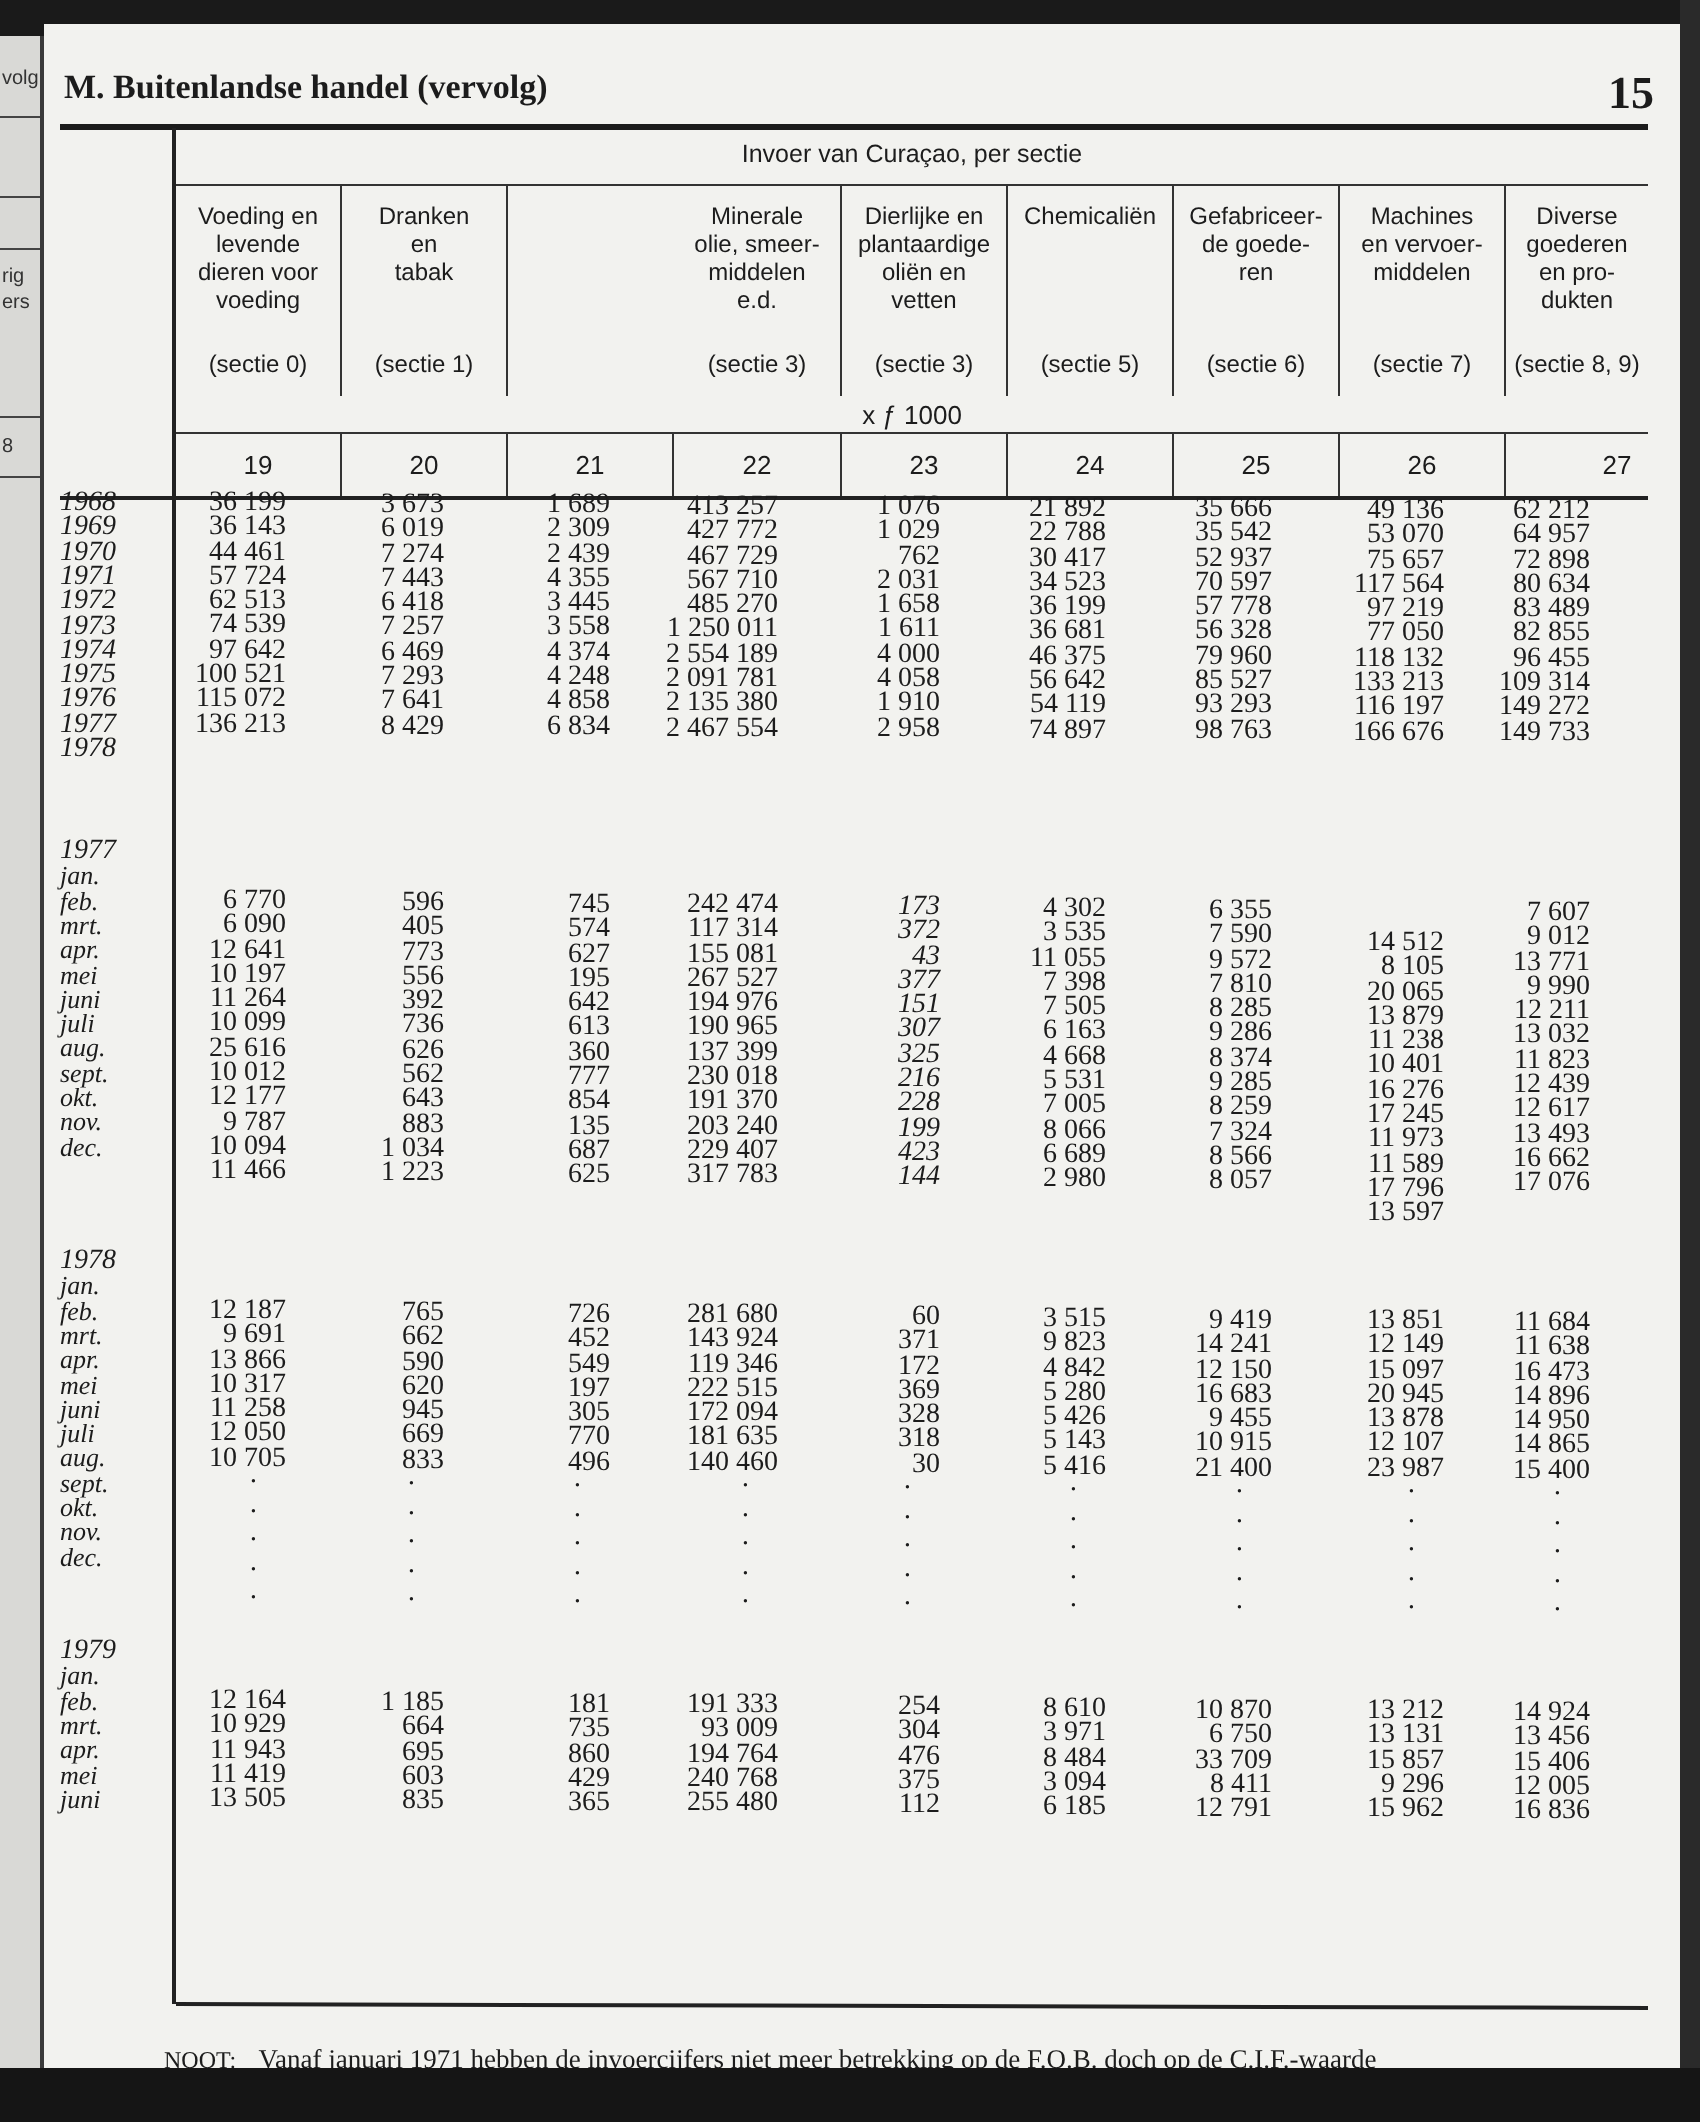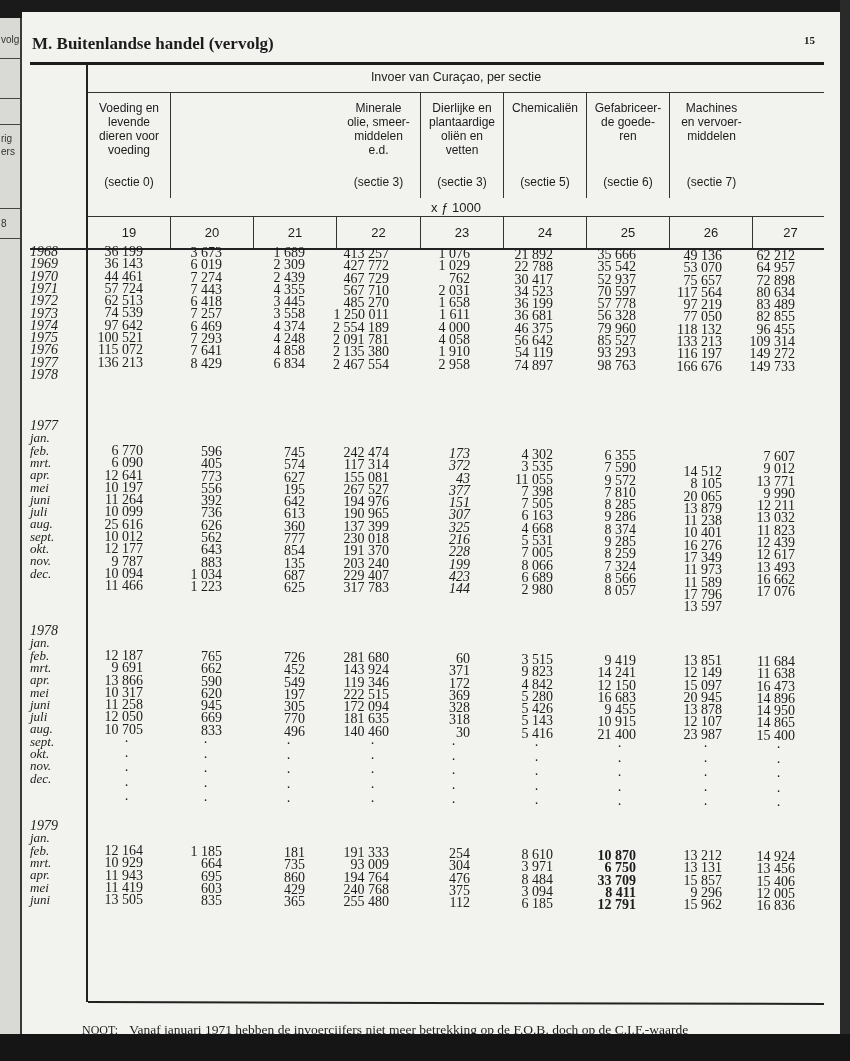--- a/index.html
+++ b/index.html
@@ -22,21 +22,21 @@
     position: absolute; left: 0; top: 1034px; width: 850px; height: 27px; background: #151515;
   }
   .right-edge { position: absolute; left: 840px; top: 0; width: 10px; height: 1061px; background: #2a2a2a; }
 
   .title {
     position: absolute; left: 10px; top: 22px;
     font-size: 17px; font-weight: bold; font-family: "Liberation Serif", serif;
   }
   .page-num {
     position: absolute; left: 782px; top: 22px;
-    font-size: 11px; font-weight: bold;
+    font-size: 23px; font-weight: bold;
   }
   .rule-top { position: absolute; left: 8px; top: 50px; width: 794px; height: 3px; background: #1c1c1c; }
 
   
   .frame-left { position: absolute; left: 64px; top: 52px; width: 2px; height: 938px; background: #222; }
   .group-head {
     position: absolute; left: 66px; top: 54px; width: 736px; height: 26px;
     font-family: "Liberation Sans", sans-serif; font-size: 12.5px; text-align: center; padding-top: 4px;
   }
   .rule-group { position: absolute; left: 66px; top: 80px; width: 736px; height: 1px; background: #333; }
@@ -103,20 +103,26 @@
   <div class="rule-group"></div>
 
   <div class="col-heads" id="col-heads">
       <div class="col-head" style="left: 0px; width: 83px;">
         <div>Voeding en</div>
         <div>levende</div>
         <div>dieren voor</div>
         <div>voeding</div>
         <div class="sectie">(sectie 0)</div>
       </div>
+      <div class="col-head" style="left: 83px; width: 83px;">
+        <div>Dranken</div>
+        <div>en</div>
+        <div>tabak</div>
+        <div class="sectie">(sectie 1)</div>
+      </div>
       <div class="col-head" style="left: 249px; width: 84px;">
         <div>Minerale</div>
         <div>olie, smeer-</div>
         <div>middelen</div>
         <div>e.d.</div>
         <div class="sectie">(sectie 3)</div>
       </div>
       <div class="col-head" style="left: 333px; width: 83px;">
         <div>Dierlijke en</div>
         <div>plantaardige</div>
@@ -132,35 +138,42 @@
         <div>Gefabriceer-</div>
         <div>de goede-</div>
         <div>ren</div>
         <div class="sectie">(sectie 6)</div>
       </div>
       <div class="col-head" style="left: 582px; width: 83px;">
         <div>Machines</div>
         <div>en vervoer-</div>
         <div>middelen</div>
         <div class="sectie">(sectie 7)</div>
+      </div>
+      <div class="col-head" style="left: 665px; width: 71px;">
+        <div>Diverse</div>
+        <div>goederen</div>
+        <div>en pro-</div>
+        <div>dukten</div>
+        <div class="sectie">(sectie 8, 9)</div>
       </div>
     </div>
 
   <div class="unit">x ƒ 1000</div>
   <div class="rule-num-top"></div>
   <div class="col-nums" id="col-nums">
       <div class="col-num" style="left: 0px; width: 83px;">19</div>
       <div class="col-num" style="left: 83px; width: 83px;">20</div>
       <div class="col-num" style="left: 166px; width: 83px;">21</div>
       <div class="col-num" style="left: 249px; width: 84px;">22</div>
       <div class="col-num" style="left: 333px; width: 83px;">23</div>
       <div class="col-num" style="left: 416px; width: 83px;">24</div>
       <div class="col-num" style="left: 499px; width: 83px;">25</div>
       <div class="col-num" style="left: 582px; width: 83px;">26</div>
-      <div class="col-num" style="left: 667px; width: 71px;">27</div>
+      <div class="col-num" style="left: 685px; width: 71px;">27</div>
     </div>
   <div class="rule-num-bottom"></div>
 
   <div id="table-body">
       <div>
         <div class="stub-label year" style="left: 8px; top: 234px;">1968</div>
         <div class="stub-label year" style="left: 8px; top: 246.3px;">1969</div>
         <div class="stub-label year" style="left: 8px; top: 258.6px;">1970</div>
         <div class="stub-label year" style="left: 8px; top: 270.9px;">1971</div>
         <div class="stub-label year" style="left: 8px; top: 283.2px;">1972</div>
@@ -393,21 +406,21 @@
         <div>8 057</div>
       </div>
       <div class="dcol" style="width: 80px; left: 620px; top: 438px; margin-top: 16px;">
         <div>14 512</div>
         <div>8 105</div>
         <div>20 065</div>
         <div>13 879</div>
         <div>11 238</div>
         <div>10 401</div>
         <div>16 276</div>
-        <div>17 349</div>
+        <div>17 245</div>
         <div>11 973</div>
         <div>11 589</div>
         <div>17 796</div>
         <div>13 597</div>
       </div>
       <div class="dcol" style="width: 80px; left: 693px; top: 439px;">
         <div>7 607</div>
         <div>9 012</div>
         <div>13 771</div>
         <div>9 990</div>
@@ -605,21 +618,21 @@
         <div>375</div>
         <div>112</div>
       </div>
       <div class="dcol" style="width: 80px; left: 451px; top: 837px;">
         <div>8 610</div>
         <div>3 971</div>
         <div>8 484</div>
         <div>3 094</div>
         <div>6 185</div>
       </div>
-      <div class="dcol" style="width: 80px; left: 534px; top: 838px; font-weight: bold;">
+      <div class="dcol" style="width: 80px; left: 534px; top: 838px;">
         <div>10 870</div>
         <div>6 750</div>
         <div>33 709</div>
         <div>8 411</div>
         <div>12 791</div>
       </div>
       <div class="dcol" style="width: 80px; left: 620px; top: 838px;">
         <div>13 212</div>
         <div>13 131</div>
         <div>15 857</div>

